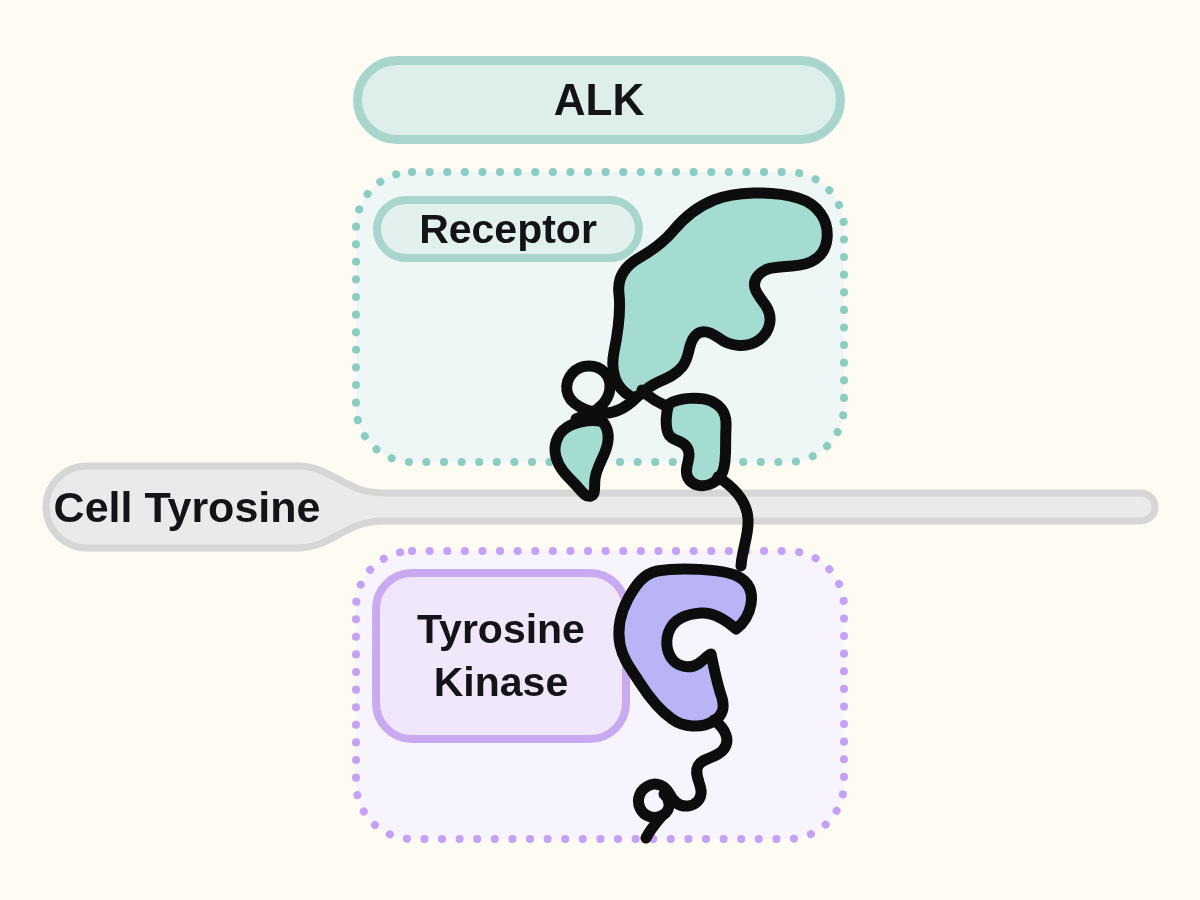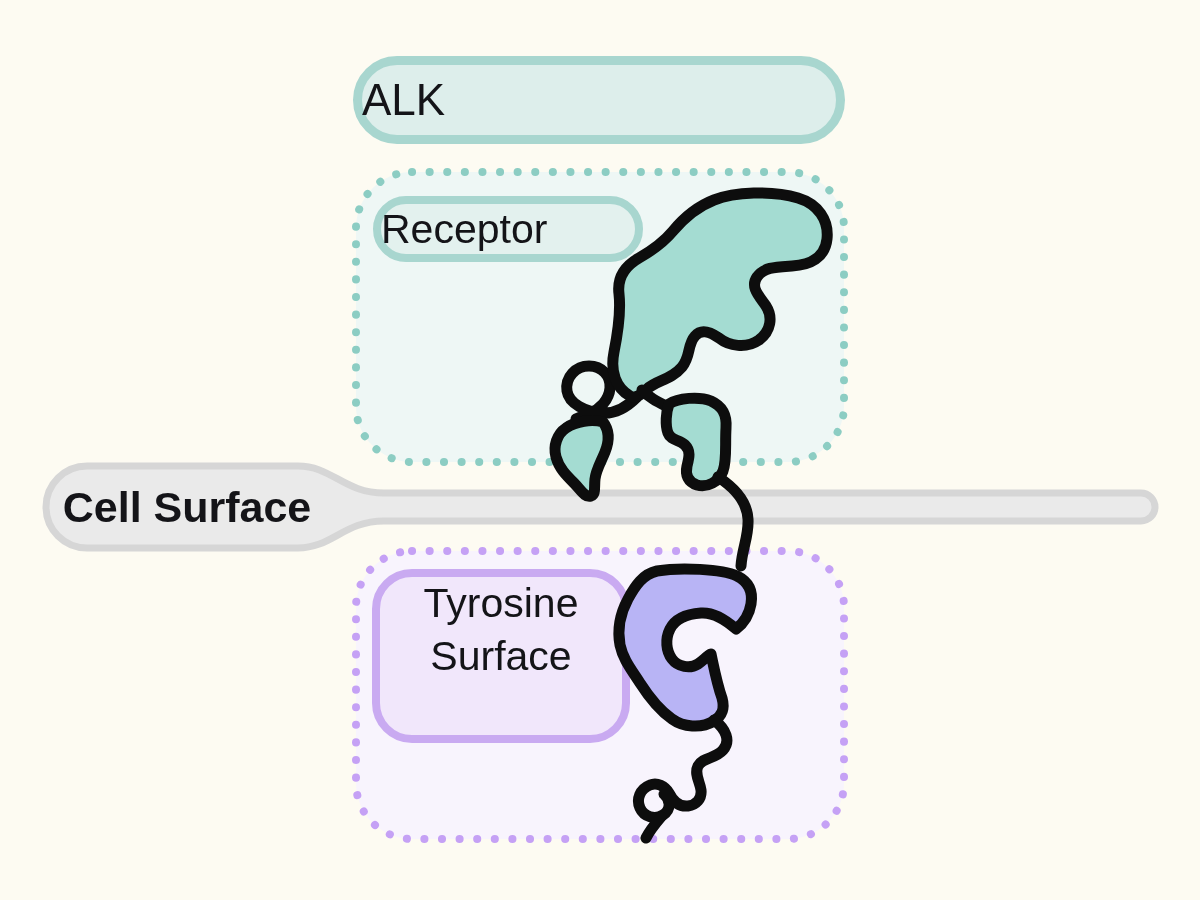--- a/index.html
+++ b/index.html
@@ -27,22 +27,22 @@
     background:var(--page-bg);
   }
   .layer{position:absolute;left:0;top:0;width:1200px;height:900px;pointer-events:none;}
   .box-teal{fill:var(--teal-box-bg);stroke:var(--teal-dot);stroke-width:8;stroke-dasharray:0.1 17.5;stroke-linecap:round;}
   .box-purple{fill:var(--purple-box-bg);stroke:var(--purple-dot);stroke-width:8;stroke-dasharray:0.1 17.5;stroke-linecap:round;}
   .membrane{fill:var(--band-bg);stroke:var(--band-border);stroke-width:7;}
   .pteal{fill:var(--teal-protein);stroke:var(--outline);stroke-width:11;stroke-linejoin:round;stroke-linecap:round;}
   .ppurple{fill:var(--purple-protein);stroke:var(--outline);stroke-width:11;stroke-linejoin:round;stroke-linecap:round;}
   .pline{fill:none;stroke:var(--outline);stroke-width:11;stroke-linejoin:round;stroke-linecap:round;}
   .pill{
-    position:absolute;display:flex;align-items:center;justify-content:flex-start;
-    box-sizing:border-box;font-weight:400;color:var(--text);text-align:center;
+    position:absolute;display:flex;align-items:center;justify-content:center;
+    box-sizing:border-box;font-weight:700;color:var(--text);text-align:center;
   }
   .alk-pill{
     left:353px;top:56px;width:492px;height:88px;border-radius:44px;
     border:9px solid var(--teal-border);background:var(--teal-pill-bg);font-size:44px;
   }
   .receptor-pill{
     left:373px;top:196px;width:270px;height:66px;border-radius:41px;
     border:8px solid var(--teal-border);background:var(--teal-pill-bg2);font-size:41px;
   }
   .kinase-pill{
@@ -68,25 +68,25 @@
   </svg>
 
   <div class="pill alk-pill">
     <span>ALK</span>
   </div>
 
   <div class="pill receptor-pill">
     <span>Receptor</span>
   </div>
 
-  <div class="cell-surface-label">Cell Surface</div>
+  <div class="cell-surface-label">Cell Tyrosine</div>
 
   <div class="pill kinase-pill">
     <span>Tyrosine</span>
-    <span>Surface</span>
+    <span>Kinase</span>
   </div>
 
   <svg class="layer" viewBox="0 0 1200 900">
 
     <path class="pline" d="M 637 397 C 626 408 614 414 602 413 C 586 412 569 404 567 391 C 565 377 576 366 589 366 C 602 366 611 376 610 388 C 609 400 600 409 590 413 C 585 415 580 417 576 419"></path>
 
     <path class="pteal" d="M 630 396 C 616 388 610 372 614 352 C 618 332 621 312 619 294 C 617 278 625 266 639 258 C 653 250 663 243 673 231 C 683 219 696 207 714 200 C 734 192 772 190 798 198 C 818 204 829 220 827 239 C 825 258 810 265 792 266 C 776 267 764 267 757 277 C 750 287 759 296 766 306 C 773 317 771 331 759 340 C 746 349 729 346 719 338 C 709 331 701 329 695 336 C 687 345 691 356 682 367 C 671 380 657 380 647 389 C 641 395 635 399 630 396 Z"></path>
 
     <path class="pteal" d="M 603 422 C 610 431 609 442 605 452 C 601 462 596 470 595 479 C 594 488 596 494 591 496 C 585 498 581 490 574 483 C 566 475 559 468 556 457 C 553 446 557 434 566 428 C 576 421 592 419 603 422 Z"></path>
 

